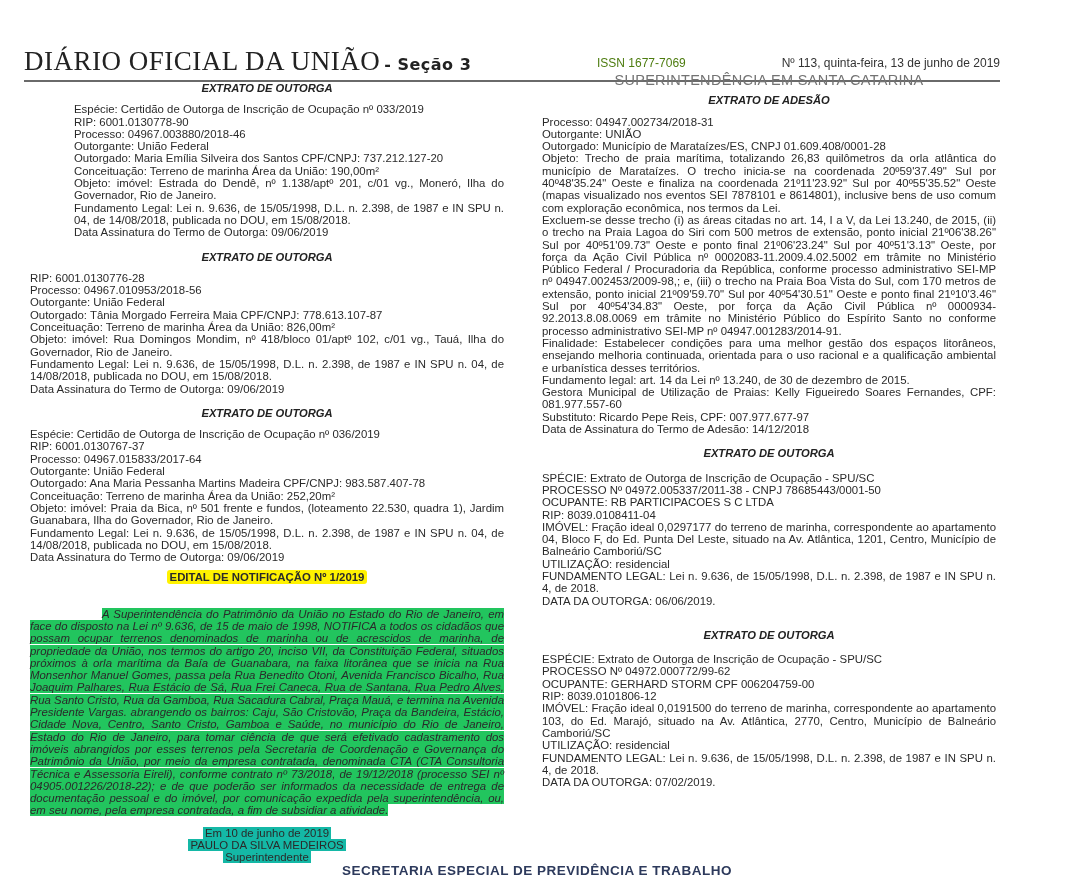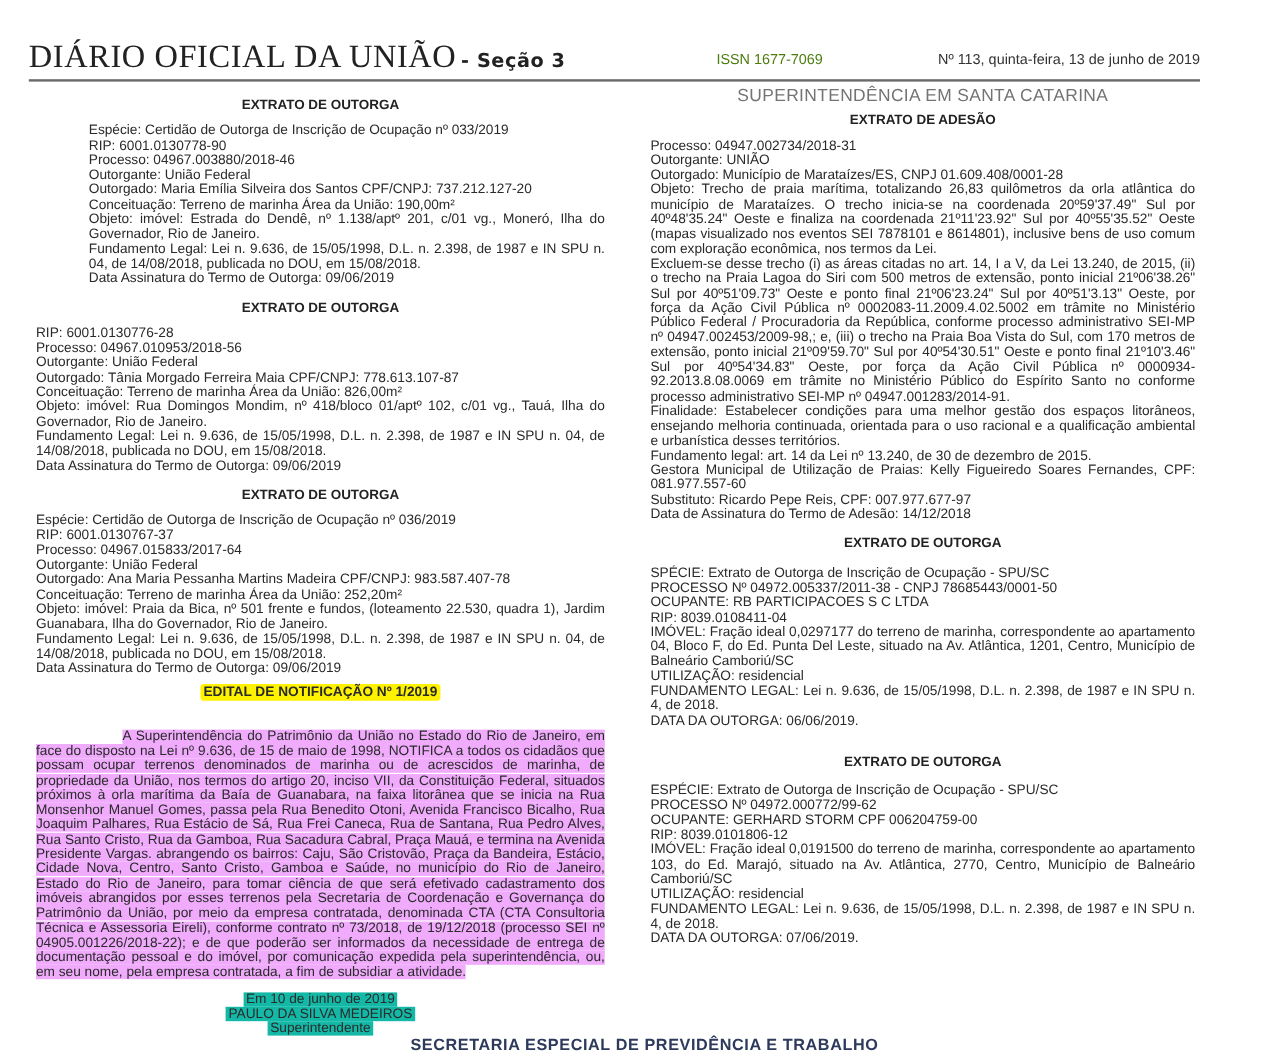--- a/index.html
+++ b/index.html
@@ -1,32 +1,32 @@
 <!DOCTYPE html>
 <html><head>
 <meta charset="utf-8">
 <style>
   html, body { margin:0; padding:0; background:#ffffff; }
   body { width:1068px; height:876px; overflow:hidden; position:relative; color:#222; font-family:"Liberation Sans","DejaVu Sans",sans-serif; }
-  .masthead { position:absolute; left:24px; top:30px; width:976px; height:36px; border-bottom:2px solid #6a6a6a; }
+  .masthead { position:absolute; left:24px; top:44px; width:976px; height:36px; border-bottom:2px solid #6a6a6a; }
   .mh-title { position:absolute; left:0; top:2px; font-family:"Liberation Serif","DejaVu Serif",serif; font-size:27px; letter-spacing:0.5px; color:#222; }
   .mh-sec { font-family:"DejaVu Sans","Liberation Sans",sans-serif; font-weight:bold; font-size:16px; margin-left:4px; }
   .mh-issn { position:absolute; left:573px; top:12px; font-size:12px; color:#4d7c0f; }
   .mh-date { position:absolute; right:0; top:12px; font-size:12px; color:#333; }
   .col { position:absolute; font-size:11.4px; line-height:12.3px; color:#2a2a2a; }
   .colL { left:30px; top:74px; width:474px; }
   .colR { left:542px; top:74px; width:454px; }
-  .head { text-align:center; font-weight:bold; font-size:11.2px; margin:0; color:#222; }
+  .head { text-align:center; font-weight:bold; font-size:11.2px; margin:0; color:#222;font-style:italic; }
   .line { margin:0; }
   .just { text-align:justify; }
   .section-title { text-align:center; font-size:14.5px; color:#737373; letter-spacing:0.3px; margin:0 0 8px 0; }
   .edital-title { text-align:center; margin:8px 0 24px 0; font-weight:bold; font-size:11.4px; }
   .edital-title span { background:#fff200; padding:1px 3px; border-radius:3px; }
   .edital-body { margin:0; text-align:justify; }
-  .edital-body span { background:#f0abfc; }
+  .edital-body span { background:#22c55e;font-style:italic; }
   .sign { text-align:center; margin-top:10px; }
   .sign span { background:#14b8a6; padding:0 2px; }
   .footer-title { position:absolute; left:342px; top:863px; font-size:13.5px; font-weight:bold; color:#2d3a5c; letter-spacing:0.5px; }
 </style>
 </head>
 <body>
 
 <div class="masthead">
   <div class="mh-title"><span>DIÁRIO OFICIAL DA UNIÃO</span><span class="mh-sec">- Seção 3</span></div>
   <div class="mh-issn">ISSN 1677-7069</div>
@@ -123,18 +123,18 @@
   <div style="margin-top:22px;">
     <p class="head">EXTRATO DE OUTORGA</p>
     <div style="margin-top:12px;">
       <p class="line">ESPÉCIE: Extrato de Outorga de Inscrição de Ocupação - SPU/SC</p>
       <p class="line">PROCESSO Nº 04972.000772/99-62</p>
       <p class="line">OCUPANTE: GERHARD STORM CPF 006204759-00</p>
       <p class="line">RIP: 8039.0101806-12</p>
       <p class="line just">IMÓVEL: Fração ideal 0,0191500 do terreno de marinha, correspondente ao apartamento 103, do Ed. Marajó, situado na Av. Atlântica, 2770, Centro, Município de Balneário Camboriú/SC</p>
       <p class="line">UTILIZAÇÃO: residencial</p>
       <p class="line just">FUNDAMENTO LEGAL: Lei n. 9.636, de 15/05/1998, D.L. n. 2.398, de 1987 e IN SPU n. 4, de 2018.</p>
-      <p class="line">DATA DA OUTORGA: 07/06/2019.</p>
+      <p class="line">DATA DA OUTORGA: 07/02/2019.</p>
     </div>
   </div>
 </div>
 
 <div class="footer-title">SECRETARIA ESPECIAL DE PREVIDÊNCIA E TRABALHO</div>
 
 </body></html>

